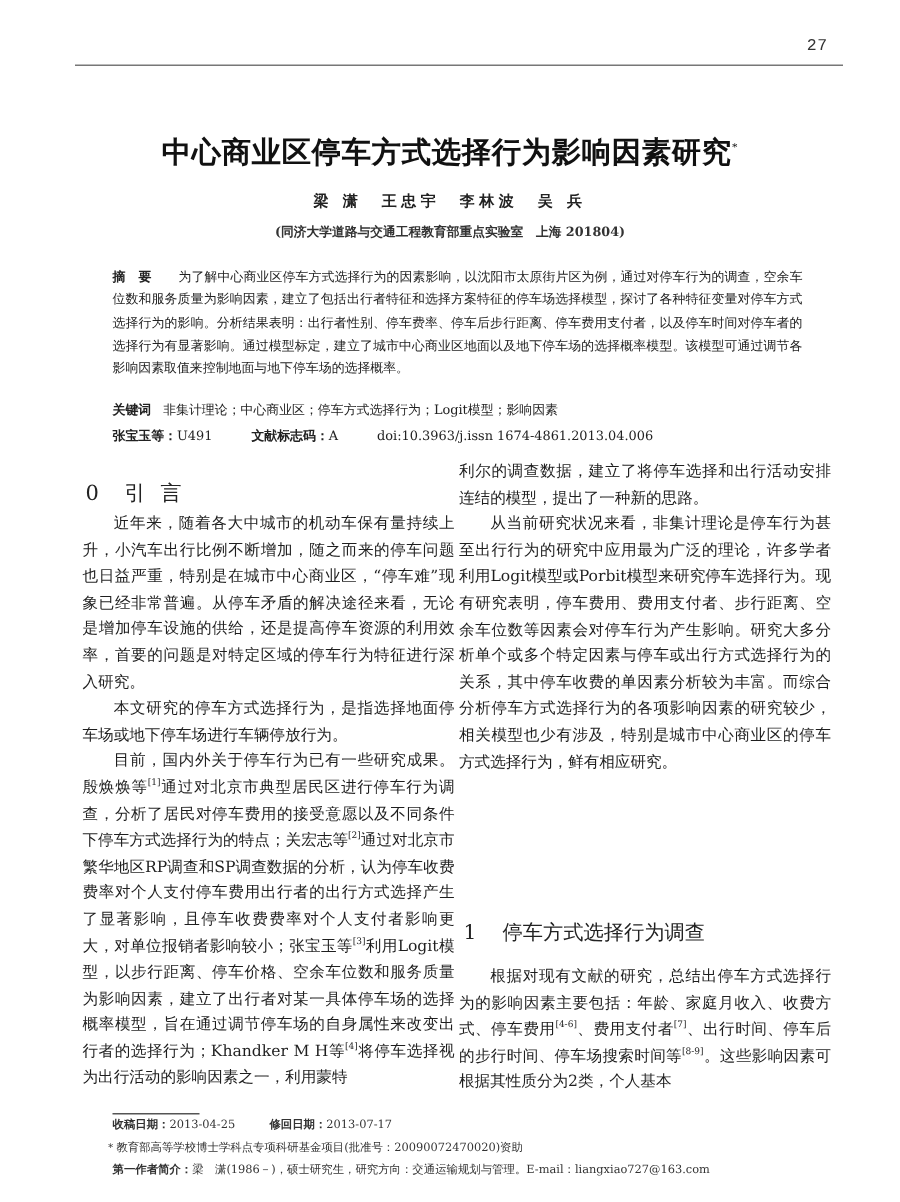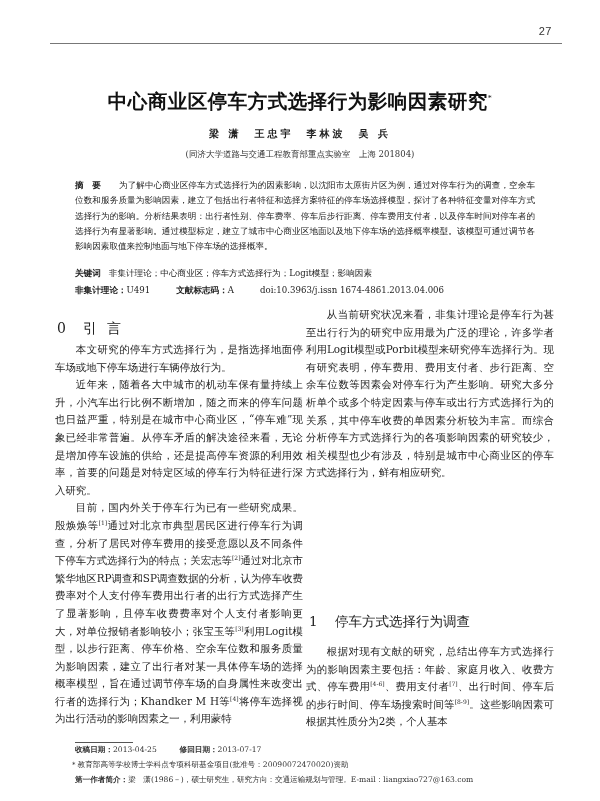--- a/index.html
+++ b/index.html
@@ -1,29 +1,29 @@
 <!DOCTYPE html>
 <html><head>
 <meta charset="utf-8">
 <style>
   html, body { margin: 0; padding: 0; background: #ffffff; }
   body { width: 600px; height: 801px; position: relative; overflow: hidden;
          font-family: "DejaVu Serif", "Liberation Serif", serif; color: #1a1a1a; }
   .running-head { position: absolute; left: 50px; top: 28px; width: 502px; height: 14px;
          font-size: 8.5px; letter-spacing: 0.5px; color: #333; }
   .running-head .page-num { position: absolute; right: 0; top: -3px; font-size: 11px;
-         font-family: Liberation Sans, sans-serif; color: #333; }
+         font-family: Liberation Mono, monospace; color: #333; }
   .head-rule { position: absolute; left: 50px; top: 43px; width: 512px; height: 1px; background: #777; }
   .title { position: absolute; left: 0; width: 600px; top: 88px; text-align: center;
          font-size: 19.5px; font-weight: bold; letter-spacing: 0.5px; color: #111; font-family: Liberation Serif, serif; }
   .title sup { font-size: 8px; font-weight: normal; vertical-align: super; }
   .authors { position: absolute; left: 0; width: 600px; top: 127px; text-align: center;
          font-size: 10px; letter-spacing: 3px; font-weight: bold; color: #222; }
   .affil { position: absolute; left: 0; width: 600px; top: 149px; text-align: center;
-         font-size: 8.5px; color: #333; }
+         font-size: 8.5px; color: #333; font-weight: bold; }
   .abstract { position: absolute; left: 75px; top: 178px; width: 460px;
          font-size: 8.6px; line-height: 15.3px; color: #222; text-align: justify; }
   .abstract .lbl { font-weight: bold; margin-right: 18px; }
   .kw { position: absolute; left: 75px; top: 268px; width: 460px; font-size: 8.6px; color: #222; }
   .kw .lbl { font-weight: bold; margin-right: 8px; }
   .cls { position: absolute; left: 75px; top: 285px; width: 470px; font-size: 8.6px; color: #222;
          white-space: nowrap; }
   .cls .lbl { font-weight: bold; }
   .cls .gap { display: inline-block; width: 26px; }
   .col { position: absolute; font-size: 10.4px; line-height: 17.6px; color: #1e1e1e; text-align: justify; }
@@ -57,34 +57,35 @@
 
 <div class="abstract">
   <span class="lbl">摘　要</span><span>为了解中心商业区停车方式选择行为的因素影响，以沈阳市太原街片区为例，通过对停车行为的调查，空余车位数和服务质量为影响因素，建立了包括出行者特征和选择方案特征的停车场选择模型，探讨了各种特征变量对停车方式选择行为的影响。分析结果表明：出行者性别、停车费率、停车后步行距离、停车费用支付者，以及停车时间对停车者的选择行为有显著影响。通过模型标定，建立了城市中心商业区地面以及地下停车场的选择概率模型。该模型可通过调节各影响因素取值来控制地面与地下停车场的选择概率。</span>
 </div>
 
 <div class="kw">
   <span class="lbl">关键词</span><span>非集计理论；中心商业区；停车方式选择行为；Logit模型；影响因素</span>
 </div>
 
 <div class="cls">
-  <span class="lbl">非集计理论：</span><span>U491</span><span class="gap"></span><span class="lbl">文献标志码：</span><span>A</span><span class="gap"></span><span>doi:10.3963/j.issn 1674-4861.2013.04.006</span>
+  <span class="lbl">张宝玉等：</span><span>U491</span><span class="gap"></span><span class="lbl">文献标志码：</span><span>A</span><span class="gap"></span><span>doi:10.3963/j.issn 1674-4861.2013.04.006</span>
 </div>
 
 <div class="h-sec h0">
   <span class="num">0</span><span>引言</span>
 </div>
 
 <div class="col col-left">
+  <p class="para">近年来，随着各大中城市的机动车保有量持续上升，小汽车出行比例不断增加，随之而来的停车问题也日益严重，特别是在城市中心商业区，“停车难”现象已经非常普遍。从停车矛盾的解决途径来看，无论是增加停车设施的供给，还是提高停车资源的利用效率，首要的问题是对特定区域的停车行为特征进行深入研究。</p>
   <p class="para">本文研究的停车方式选择行为，是指选择地面停车场或地下停车场进行车辆停放行为。</p>
-  <p class="para">近年来，随着各大中城市的机动车保有量持续上升，小汽车出行比例不断增加，随之而来的停车问题也日益严重，特别是在城市中心商业区，“停车难”现象已经非常普遍。从停车矛盾的解决途径来看，无论是增加停车设施的供给，还是提高停车资源的利用效率，首要的问题是对特定区域的停车行为特征进行深入研究。</p>
   <p class="para"><span>目前，国内外关于停车行为已有一些研究成果。殷焕焕等</span><sup class="ref">[1]</sup><span>通过对北京市典型居民区进行停车行为调查，分析了居民对停车费用的接受意愿以及不同条件下停车方式选择行为的特点；关宏志等</span><sup class="ref">[2]</sup><span>通过对北京市繁华地区RP调查和SP调查数据的分析，认为停车收费费率对个人支付停车费用出行者的出行方式选择产生了显著影响，且停车收费费率对个人支付者影响更大，对单位报销者影响较小；张宝玉等</span><sup class="ref">[3]</sup><span>利用Logit模型，以步行距离、停车价格、空余车位数和服务质量为影响因素，建立了出行者对某一具体停车场的选择概率模型，旨在通过调节停车场的自身属性来改变出行者的选择行为；Khandker M H等</span><sup class="ref">[4]</sup><span>将停车选择视为出行活动的影响因素之一，利用蒙特</span></p>
 </div>
 
 <div class="col col-right">
+  <p class="cont">利尔的调查数据，建立了将停车选择和出行活动安排连结的模型，提出了一种新的思路。</p>
   <p class="para">从当前研究状况来看，非集计理论是停车行为甚至出行行为的研究中应用最为广泛的理论，许多学者利用Logit模型或Porbit模型来研究停车选择行为。现有研究表明，停车费用、费用支付者、步行距离、空余车位数等因素会对停车行为产生影响。研究大多分析单个或多个特定因素与停车或出行方式选择行为的关系，其中停车收费的单因素分析较为丰富。而综合分析停车方式选择行为的各项影响因素的研究较少，相关模型也少有涉及，特别是城市中心商业区的停车方式选择行为，鲜有相应研究。</p>
 </div>
 
 <div class="h-sec h1">
   <span class="num">1</span><span>停车方式选择行为调查</span>
 </div>
 
 <div class="col" style="left:306px; top:643px; width:248px;">
   <p class="para"><span>根据对现有文献的研究，总结出停车方式选择行为的影响因素主要包括：年龄、家庭月收入、收费方式、停车费用</span><sup class="ref">[4-6]</sup><span>、费用支付者</span><sup class="ref">[7]</sup><span>、出行时间、停车后的步行时间、停车场搜索时间等</span><sup class="ref">[8-9]</sup><span>。这些影响因素可根据其性质分为2类，个人基本</span></p>
 </div>

